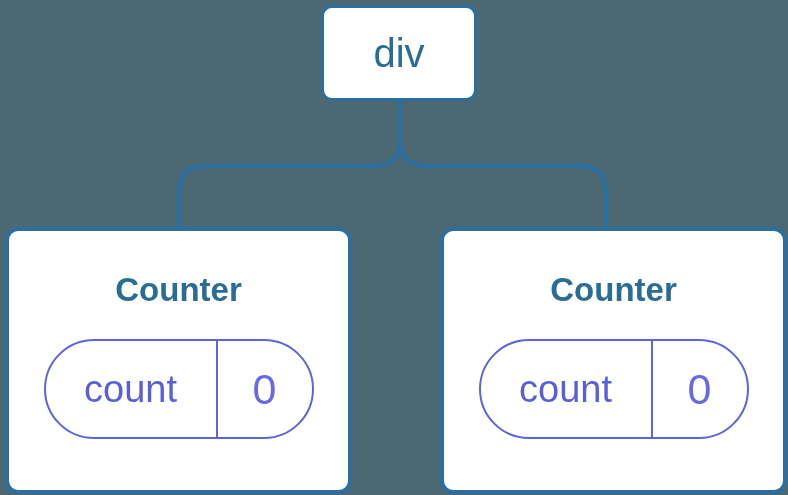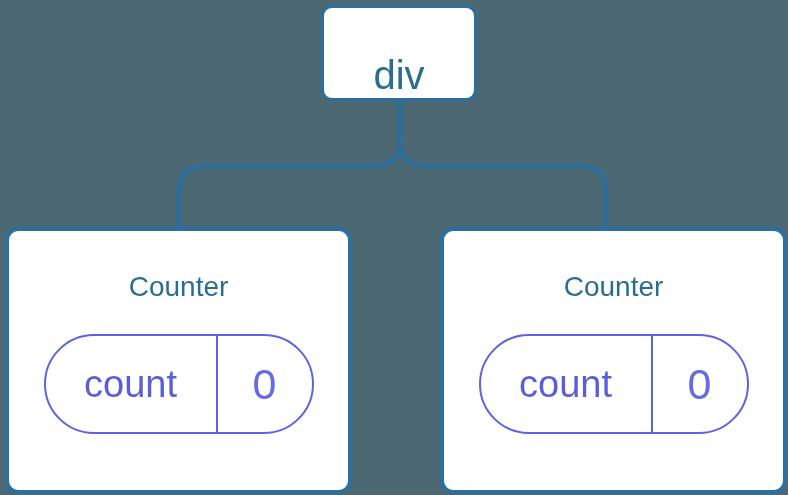--- a/index.html
+++ b/index.html
@@ -34,43 +34,43 @@
     stroke-width: 4.5;
   }
   .node-root {
     position: absolute;
     left: 321px; top: 5px;
     width: 156px; height: 96px;
     background: var(--node-fill);
     border: 3.5px solid var(--node-border);
     border-radius: 11px;
     display: flex;
-    align-items: flex-end;
+    align-items: center;
     justify-content: center;
     font-size: 40px;
     font-weight: 500;
     color: var(--node-text);
   }
   .card {
     position: absolute;
     top: 227px;
     width: 347px; height: 267px;
     background: var(--node-fill);
     border: 4px solid var(--node-border);
     border-radius: 13px;
     display: flex;
     flex-direction: column;
     align-items: center;
   }
   .card-left  { left: 5px; }
   .card-right { left: 440px; }
   .card-title {
     margin-top: 42px;
-    font-size: 28px;
-    font-weight: 400;
+    font-size: 33px;
+    font-weight: 700;
     line-height: 1;
     color: var(--node-text);
   }
   .state-pill {
     margin-top: 33px;
     width: 270px; height: 100px;
     border: 2px solid var(--state-border);
     border-radius: 50px;
     display: flex;
     overflow: hidden;

